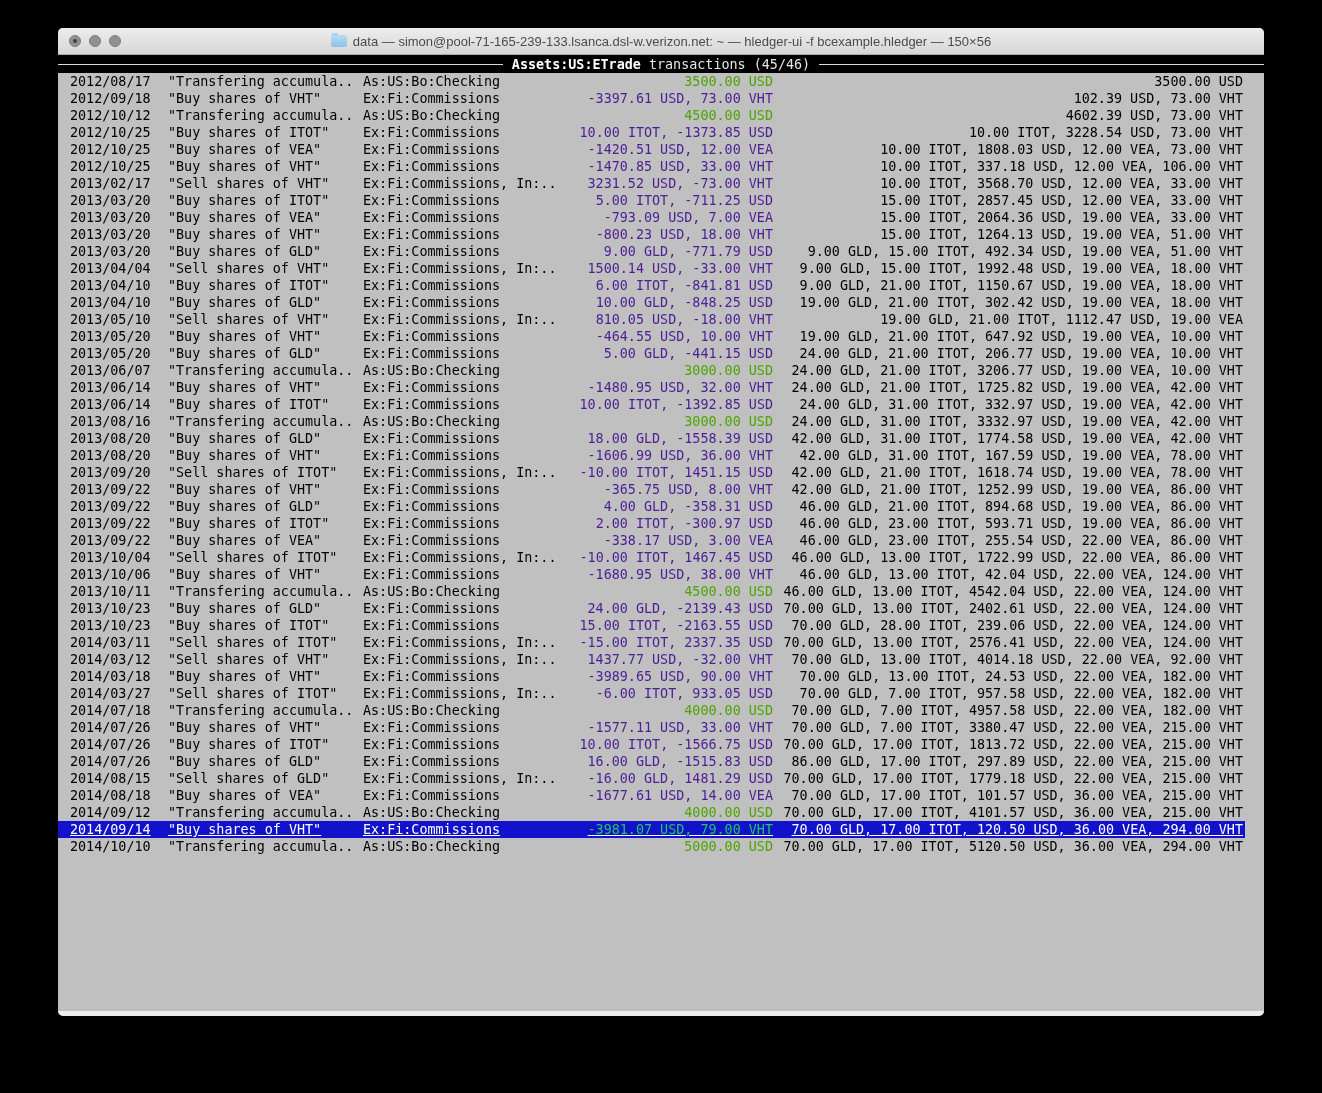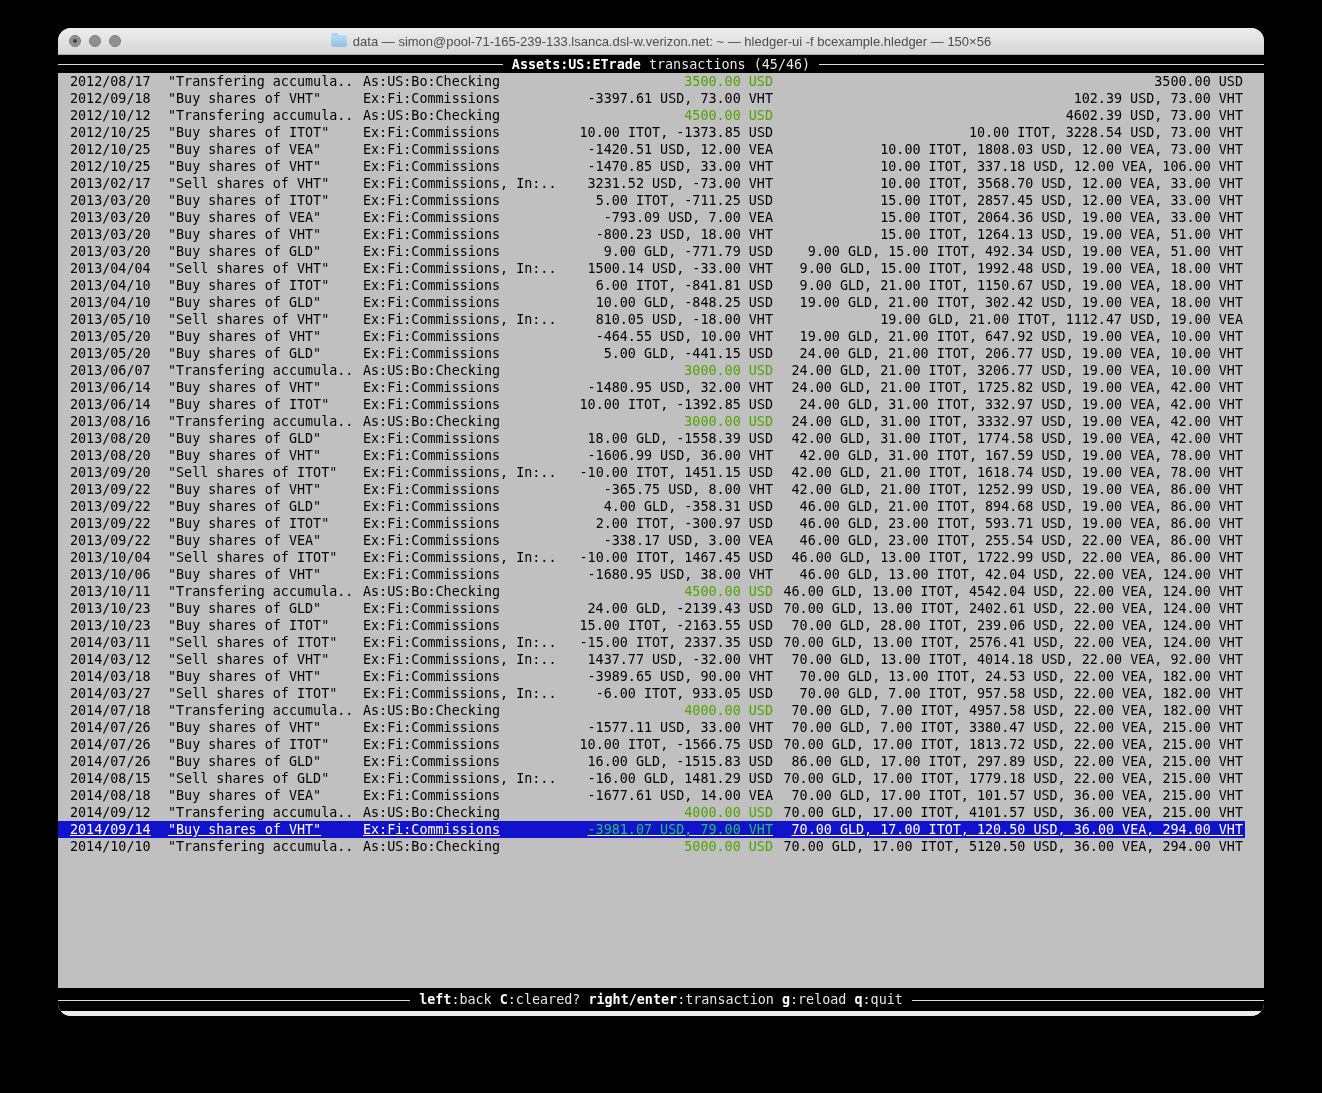--- a/index.html
+++ b/index.html
@@ -3,21 +3,21 @@
 <meta charset="utf-8">
 <style>
   * { box-sizing: border-box; }
   html,body { margin:0; padding:0; }
   body {
     width:1322px; height:1093px; background:#000; position:relative;
     font-family:"DejaVu Sans Mono", monospace; overflow:hidden;
   }
   .window {
     position:absolute; left:58px; top:28px; width:1206px; height:988px;
-    border-radius:13px; overflow:hidden; display:flex; flex-direction:column;
+    border-radius:5px; overflow:hidden; display:flex; flex-direction:column;
     background:#c0c0c0;
   }
   
   .titlebar {
     height:27px; flex:0 0 27px; background:linear-gradient(#ededed,#d6d6d6);
     border-bottom:1px solid #a8a8a8; position:relative;
     display:flex; align-items:center; justify-content:center;
     font-family:"Liberation Sans", sans-serif;
   }
   .lights { position:absolute; left:11px; top:0; height:100%; display:flex; align-items:center; gap:8px; }
@@ -47,21 +47,21 @@
   .rows { flex:0 0 auto; }
   .row {
     height:17px; display:flex; align-items:center;
     padding-left:12px; padding-right:2px; margin-right:19px;
   }
   .c-date { width:98px; flex:0 0 98px; }
   .c-desc { width:195px; flex:0 0 195px; overflow:hidden; }
   .c-acct { width:200px; flex:0 0 200px; overflow:hidden; }
   .c-change { width:210px; flex:0 0 210px; text-align:right; }
   .c-bal { flex:1 1 auto; text-align:right; }
-  .chg-negative { color:#000000; }
+  .chg-negative { color:#4c1d95; }
   .chg-positive { color:#4da400; }
   .row.selected { background:#1212cc; color:#ffffff;text-decoration:underline; }
   .row.selected .chg-negative { color:#22c55e; }
   .filler { flex:1 1 auto; }
   .bottom-edge { height:5px; flex:0 0 5px; background:#ececec; border-radius:0 0 5px 5px; }
 </style>
 </head>
 <body>
 
 <div class="window">
@@ -79,19 +79,16 @@
 
   <div class="terminal">
     <div class="bar topbar">
       <span class="bar-label"><b>Assets:US:ETrade</b><span> transactions </span><span>(45/46)</span></span>
     </div>
 
     <div class="rows"><div class="row"><span class="c-date">2012/08/17</span><span class="c-desc">"Transfering accumula..</span><span class="c-acct">As:US:Bo:Checking</span><span class="c-change chg-positive">3500.00 USD</span><span class="c-bal">3500.00 USD</span></div><div class="row"><span class="c-date">2012/09/18</span><span class="c-desc">"Buy shares of VHT"</span><span class="c-acct">Ex:Fi:Commissions</span><span class="c-change chg-negative">-3397.61 USD, 73.00 VHT</span><span class="c-bal">102.39 USD, 73.00 VHT</span></div><div class="row"><span class="c-date">2012/10/12</span><span class="c-desc">"Transfering accumula..</span><span class="c-acct">As:US:Bo:Checking</span><span class="c-change chg-positive">4500.00 USD</span><span class="c-bal">4602.39 USD, 73.00 VHT</span></div><div class="row"><span class="c-date">2012/10/25</span><span class="c-desc">"Buy shares of ITOT"</span><span class="c-acct">Ex:Fi:Commissions</span><span class="c-change chg-negative">10.00 ITOT, -1373.85 USD</span><span class="c-bal">10.00 ITOT, 3228.54 USD, 73.00 VHT</span></div><div class="row"><span class="c-date">2012/10/25</span><span class="c-desc">"Buy shares of VEA"</span><span class="c-acct">Ex:Fi:Commissions</span><span class="c-change chg-negative">-1420.51 USD, 12.00 VEA</span><span class="c-bal">10.00 ITOT, 1808.03 USD, 12.00 VEA, 73.00 VHT</span></div><div class="row"><span class="c-date">2012/10/25</span><span class="c-desc">"Buy shares of VHT"</span><span class="c-acct">Ex:Fi:Commissions</span><span class="c-change chg-negative">-1470.85 USD, 33.00 VHT</span><span class="c-bal">10.00 ITOT, 337.18 USD, 12.00 VEA, 106.00 VHT</span></div><div class="row"><span class="c-date">2013/02/17</span><span class="c-desc">"Sell shares of VHT"</span><span class="c-acct">Ex:Fi:Commissions, In:..</span><span class="c-change chg-negative">3231.52 USD, -73.00 VHT</span><span class="c-bal">10.00 ITOT, 3568.70 USD, 12.00 VEA, 33.00 VHT</span></div><div class="row"><span class="c-date">2013/03/20</span><span class="c-desc">"Buy shares of ITOT"</span><span class="c-acct">Ex:Fi:Commissions</span><span class="c-change chg-negative">5.00 ITOT, -711.25 USD</span><span class="c-bal">15.00 ITOT, 2857.45 USD, 12.00 VEA, 33.00 VHT</span></div><div class="row"><span class="c-date">2013/03/20</span><span class="c-desc">"Buy shares of VEA"</span><span class="c-acct">Ex:Fi:Commissions</span><span class="c-change chg-negative">-793.09 USD, 7.00 VEA</span><span class="c-bal">15.00 ITOT, 2064.36 USD, 19.00 VEA, 33.00 VHT</span></div><div class="row"><span class="c-date">2013/03/20</span><span class="c-desc">"Buy shares of VHT"</span><span class="c-acct">Ex:Fi:Commissions</span><span class="c-change chg-negative">-800.23 USD, 18.00 VHT</span><span class="c-bal">15.00 ITOT, 1264.13 USD, 19.00 VEA, 51.00 VHT</span></div><div class="row"><span class="c-date">2013/03/20</span><span class="c-desc">"Buy shares of GLD"</span><span class="c-acct">Ex:Fi:Commissions</span><span class="c-change chg-negative">9.00 GLD, -771.79 USD</span><span class="c-bal">9.00 GLD, 15.00 ITOT, 492.34 USD, 19.00 VEA, 51.00 VHT</span></div><div class="row"><span class="c-date">2013/04/04</span><span class="c-desc">"Sell shares of VHT"</span><span class="c-acct">Ex:Fi:Commissions, In:..</span><span class="c-change chg-negative">1500.14 USD, -33.00 VHT</span><span class="c-bal">9.00 GLD, 15.00 ITOT, 1992.48 USD, 19.00 VEA, 18.00 VHT</span></div><div class="row"><span class="c-date">2013/04/10</span><span class="c-desc">"Buy shares of ITOT"</span><span class="c-acct">Ex:Fi:Commissions</span><span class="c-change chg-negative">6.00 ITOT, -841.81 USD</span><span class="c-bal">9.00 GLD, 21.00 ITOT, 1150.67 USD, 19.00 VEA, 18.00 VHT</span></div><div class="row"><span class="c-date">2013/04/10</span><span class="c-desc">"Buy shares of GLD"</span><span class="c-acct">Ex:Fi:Commissions</span><span class="c-change chg-negative">10.00 GLD, -848.25 USD</span><span class="c-bal">19.00 GLD, 21.00 ITOT, 302.42 USD, 19.00 VEA, 18.00 VHT</span></div><div class="row"><span class="c-date">2013/05/10</span><span class="c-desc">"Sell shares of VHT"</span><span class="c-acct">Ex:Fi:Commissions, In:..</span><span class="c-change chg-negative">810.05 USD, -18.00 VHT</span><span class="c-bal">19.00 GLD, 21.00 ITOT, 1112.47 USD, 19.00 VEA</span></div><div class="row"><span class="c-date">2013/05/20</span><span class="c-desc">"Buy shares of VHT"</span><span class="c-acct">Ex:Fi:Commissions</span><span class="c-change chg-negative">-464.55 USD, 10.00 VHT</span><span class="c-bal">19.00 GLD, 21.00 ITOT, 647.92 USD, 19.00 VEA, 10.00 VHT</span></div><div class="row"><span class="c-date">2013/05/20</span><span class="c-desc">"Buy shares of GLD"</span><span class="c-acct">Ex:Fi:Commissions</span><span class="c-change chg-negative">5.00 GLD, -441.15 USD</span><span class="c-bal">24.00 GLD, 21.00 ITOT, 206.77 USD, 19.00 VEA, 10.00 VHT</span></div><div class="row"><span class="c-date">2013/06/07</span><span class="c-desc">"Transfering accumula..</span><span class="c-acct">As:US:Bo:Checking</span><span class="c-change chg-positive">3000.00 USD</span><span class="c-bal">24.00 GLD, 21.00 ITOT, 3206.77 USD, 19.00 VEA, 10.00 VHT</span></div><div class="row"><span class="c-date">2013/06/14</span><span class="c-desc">"Buy shares of VHT"</span><span class="c-acct">Ex:Fi:Commissions</span><span class="c-change chg-negative">-1480.95 USD, 32.00 VHT</span><span class="c-bal">24.00 GLD, 21.00 ITOT, 1725.82 USD, 19.00 VEA, 42.00 VHT</span></div><div class="row"><span class="c-date">2013/06/14</span><span class="c-desc">"Buy shares of ITOT"</span><span class="c-acct">Ex:Fi:Commissions</span><span class="c-change chg-negative">10.00 ITOT, -1392.85 USD</span><span class="c-bal">24.00 GLD, 31.00 ITOT, 332.97 USD, 19.00 VEA, 42.00 VHT</span></div><div class="row"><span class="c-date">2013/08/16</span><span class="c-desc">"Transfering accumula..</span><span class="c-acct">As:US:Bo:Checking</span><span class="c-change chg-positive">3000.00 USD</span><span class="c-bal">24.00 GLD, 31.00 ITOT, 3332.97 USD, 19.00 VEA, 42.00 VHT</span></div><div class="row"><span class="c-date">2013/08/20</span><span class="c-desc">"Buy shares of GLD"</span><span class="c-acct">Ex:Fi:Commissions</span><span class="c-change chg-negative">18.00 GLD, -1558.39 USD</span><span class="c-bal">42.00 GLD, 31.00 ITOT, 1774.58 USD, 19.00 VEA, 42.00 VHT</span></div><div class="row"><span class="c-date">2013/08/20</span><span class="c-desc">"Buy shares of VHT"</span><span class="c-acct">Ex:Fi:Commissions</span><span class="c-change chg-negative">-1606.99 USD, 36.00 VHT</span><span class="c-bal">42.00 GLD, 31.00 ITOT, 167.59 USD, 19.00 VEA, 78.00 VHT</span></div><div class="row"><span class="c-date">2013/09/20</span><span class="c-desc">"Sell shares of ITOT"</span><span class="c-acct">Ex:Fi:Commissions, In:..</span><span class="c-change chg-negative">-10.00 ITOT, 1451.15 USD</span><span class="c-bal">42.00 GLD, 21.00 ITOT, 1618.74 USD, 19.00 VEA, 78.00 VHT</span></div><div class="row"><span class="c-date">2013/09/22</span><span class="c-desc">"Buy shares of VHT"</span><span class="c-acct">Ex:Fi:Commissions</span><span class="c-change chg-negative">-365.75 USD, 8.00 VHT</span><span class="c-bal">42.00 GLD, 21.00 ITOT, 1252.99 USD, 19.00 VEA, 86.00 VHT</span></div><div class="row"><span class="c-date">2013/09/22</span><span class="c-desc">"Buy shares of GLD"</span><span class="c-acct">Ex:Fi:Commissions</span><span class="c-change chg-negative">4.00 GLD, -358.31 USD</span><span class="c-bal">46.00 GLD, 21.00 ITOT, 894.68 USD, 19.00 VEA, 86.00 VHT</span></div><div class="row"><span class="c-date">2013/09/22</span><span class="c-desc">"Buy shares of ITOT"</span><span class="c-acct">Ex:Fi:Commissions</span><span class="c-change chg-negative">2.00 ITOT, -300.97 USD</span><span class="c-bal">46.00 GLD, 23.00 ITOT, 593.71 USD, 19.00 VEA, 86.00 VHT</span></div><div class="row"><span class="c-date">2013/09/22</span><span class="c-desc">"Buy shares of VEA"</span><span class="c-acct">Ex:Fi:Commissions</span><span class="c-change chg-negative">-338.17 USD, 3.00 VEA</span><span class="c-bal">46.00 GLD, 23.00 ITOT, 255.54 USD, 22.00 VEA, 86.00 VHT</span></div><div class="row"><span class="c-date">2013/10/04</span><span class="c-desc">"Sell shares of ITOT"</span><span class="c-acct">Ex:Fi:Commissions, In:..</span><span class="c-change chg-negative">-10.00 ITOT, 1467.45 USD</span><span class="c-bal">46.00 GLD, 13.00 ITOT, 1722.99 USD, 22.00 VEA, 86.00 VHT</span></div><div class="row"><span class="c-date">2013/10/06</span><span class="c-desc">"Buy shares of VHT"</span><span class="c-acct">Ex:Fi:Commissions</span><span class="c-change chg-negative">-1680.95 USD, 38.00 VHT</span><span class="c-bal">46.00 GLD, 13.00 ITOT, 42.04 USD, 22.00 VEA, 124.00 VHT</span></div><div class="row"><span class="c-date">2013/10/11</span><span class="c-desc">"Transfering accumula..</span><span class="c-acct">As:US:Bo:Checking</span><span class="c-change chg-positive">4500.00 USD</span><span class="c-bal">46.00 GLD, 13.00 ITOT, 4542.04 USD, 22.00 VEA, 124.00 VHT</span></div><div class="row"><span class="c-date">2013/10/23</span><span class="c-desc">"Buy shares of GLD"</span><span class="c-acct">Ex:Fi:Commissions</span><span class="c-change chg-negative">24.00 GLD, -2139.43 USD</span><span class="c-bal">70.00 GLD, 13.00 ITOT, 2402.61 USD, 22.00 VEA, 124.00 VHT</span></div><div class="row"><span class="c-date">2013/10/23</span><span class="c-desc">"Buy shares of ITOT"</span><span class="c-acct">Ex:Fi:Commissions</span><span class="c-change chg-negative">15.00 ITOT, -2163.55 USD</span><span class="c-bal">70.00 GLD, 28.00 ITOT, 239.06 USD, 22.00 VEA, 124.00 VHT</span></div><div class="row"><span class="c-date">2014/03/11</span><span class="c-desc">"Sell shares of ITOT"</span><span class="c-acct">Ex:Fi:Commissions, In:..</span><span class="c-change chg-negative">-15.00 ITOT, 2337.35 USD</span><span class="c-bal">70.00 GLD, 13.00 ITOT, 2576.41 USD, 22.00 VEA, 124.00 VHT</span></div><div class="row"><span class="c-date">2014/03/12</span><span class="c-desc">"Sell shares of VHT"</span><span class="c-acct">Ex:Fi:Commissions, In:..</span><span class="c-change chg-negative">1437.77 USD, -32.00 VHT</span><span class="c-bal">70.00 GLD, 13.00 ITOT, 4014.18 USD, 22.00 VEA, 92.00 VHT</span></div><div class="row"><span class="c-date">2014/03/18</span><span class="c-desc">"Buy shares of VHT"</span><span class="c-acct">Ex:Fi:Commissions</span><span class="c-change chg-negative">-3989.65 USD, 90.00 VHT</span><span class="c-bal">70.00 GLD, 13.00 ITOT, 24.53 USD, 22.00 VEA, 182.00 VHT</span></div><div class="row"><span class="c-date">2014/03/27</span><span class="c-desc">"Sell shares of ITOT"</span><span class="c-acct">Ex:Fi:Commissions, In:..</span><span class="c-change chg-negative">-6.00 ITOT, 933.05 USD</span><span class="c-bal">70.00 GLD, 7.00 ITOT, 957.58 USD, 22.00 VEA, 182.00 VHT</span></div><div class="row"><span class="c-date">2014/07/18</span><span class="c-desc">"Transfering accumula..</span><span class="c-acct">As:US:Bo:Checking</span><span class="c-change chg-positive">4000.00 USD</span><span class="c-bal">70.00 GLD, 7.00 ITOT, 4957.58 USD, 22.00 VEA, 182.00 VHT</span></div><div class="row"><span class="c-date">2014/07/26</span><span class="c-desc">"Buy shares of VHT"</span><span class="c-acct">Ex:Fi:Commissions</span><span class="c-change chg-negative">-1577.11 USD, 33.00 VHT</span><span class="c-bal">70.00 GLD, 7.00 ITOT, 3380.47 USD, 22.00 VEA, 215.00 VHT</span></div><div class="row"><span class="c-date">2014/07/26</span><span class="c-desc">"Buy shares of ITOT"</span><span class="c-acct">Ex:Fi:Commissions</span><span class="c-change chg-negative">10.00 ITOT, -1566.75 USD</span><span class="c-bal">70.00 GLD, 17.00 ITOT, 1813.72 USD, 22.00 VEA, 215.00 VHT</span></div><div class="row"><span class="c-date">2014/07/26</span><span class="c-desc">"Buy shares of GLD"</span><span class="c-acct">Ex:Fi:Commissions</span><span class="c-change chg-negative">16.00 GLD, -1515.83 USD</span><span class="c-bal">86.00 GLD, 17.00 ITOT, 297.89 USD, 22.00 VEA, 215.00 VHT</span></div><div class="row"><span class="c-date">2014/08/15</span><span class="c-desc">"Sell shares of GLD"</span><span class="c-acct">Ex:Fi:Commissions, In:..</span><span class="c-change chg-negative">-16.00 GLD, 1481.29 USD</span><span class="c-bal">70.00 GLD, 17.00 ITOT, 1779.18 USD, 22.00 VEA, 215.00 VHT</span></div><div class="row"><span class="c-date">2014/08/18</span><span class="c-desc">"Buy shares of VEA"</span><span class="c-acct">Ex:Fi:Commissions</span><span class="c-change chg-negative">-1677.61 USD, 14.00 VEA</span><span class="c-bal">70.00 GLD, 17.00 ITOT, 101.57 USD, 36.00 VEA, 215.00 VHT</span></div><div class="row"><span class="c-date">2014/09/12</span><span class="c-desc">"Transfering accumula..</span><span class="c-acct">As:US:Bo:Checking</span><span class="c-change chg-positive">4000.00 USD</span><span class="c-bal">70.00 GLD, 17.00 ITOT, 4101.57 USD, 36.00 VEA, 215.00 VHT</span></div><div class="row selected"><span class="c-date">2014/09/14</span><span class="c-desc">"Buy shares of VHT"</span><span class="c-acct">Ex:Fi:Commissions</span><span class="c-change chg-negative">-3981.07 USD, 79.00 VHT</span><span class="c-bal">70.00 GLD, 17.00 ITOT, 120.50 USD, 36.00 VEA, 294.00 VHT</span></div><div class="row"><span class="c-date">2014/10/10</span><span class="c-desc">"Transfering accumula..</span><span class="c-acct">As:US:Bo:Checking</span><span class="c-change chg-positive">5000.00 USD</span><span class="c-bal">70.00 GLD, 17.00 ITOT, 5120.50 USD, 36.00 VEA, 294.00 VHT</span></div></div>
 
     <div class="filler"></div>
 
-    <div class="bar helpbar">
-      <span class="bar-label"><b>left</b><span>:back</span> <b>C</b><span>:cleared?</span> <b>right/enter</b><span>:transaction</span> <b>g</b><span>:reload</span> <b>q</b><span>:quit</span></span>
-    </div>
   </div>
 
   <div class="bottom-edge"></div>
 </div>
 
 </body></html>

